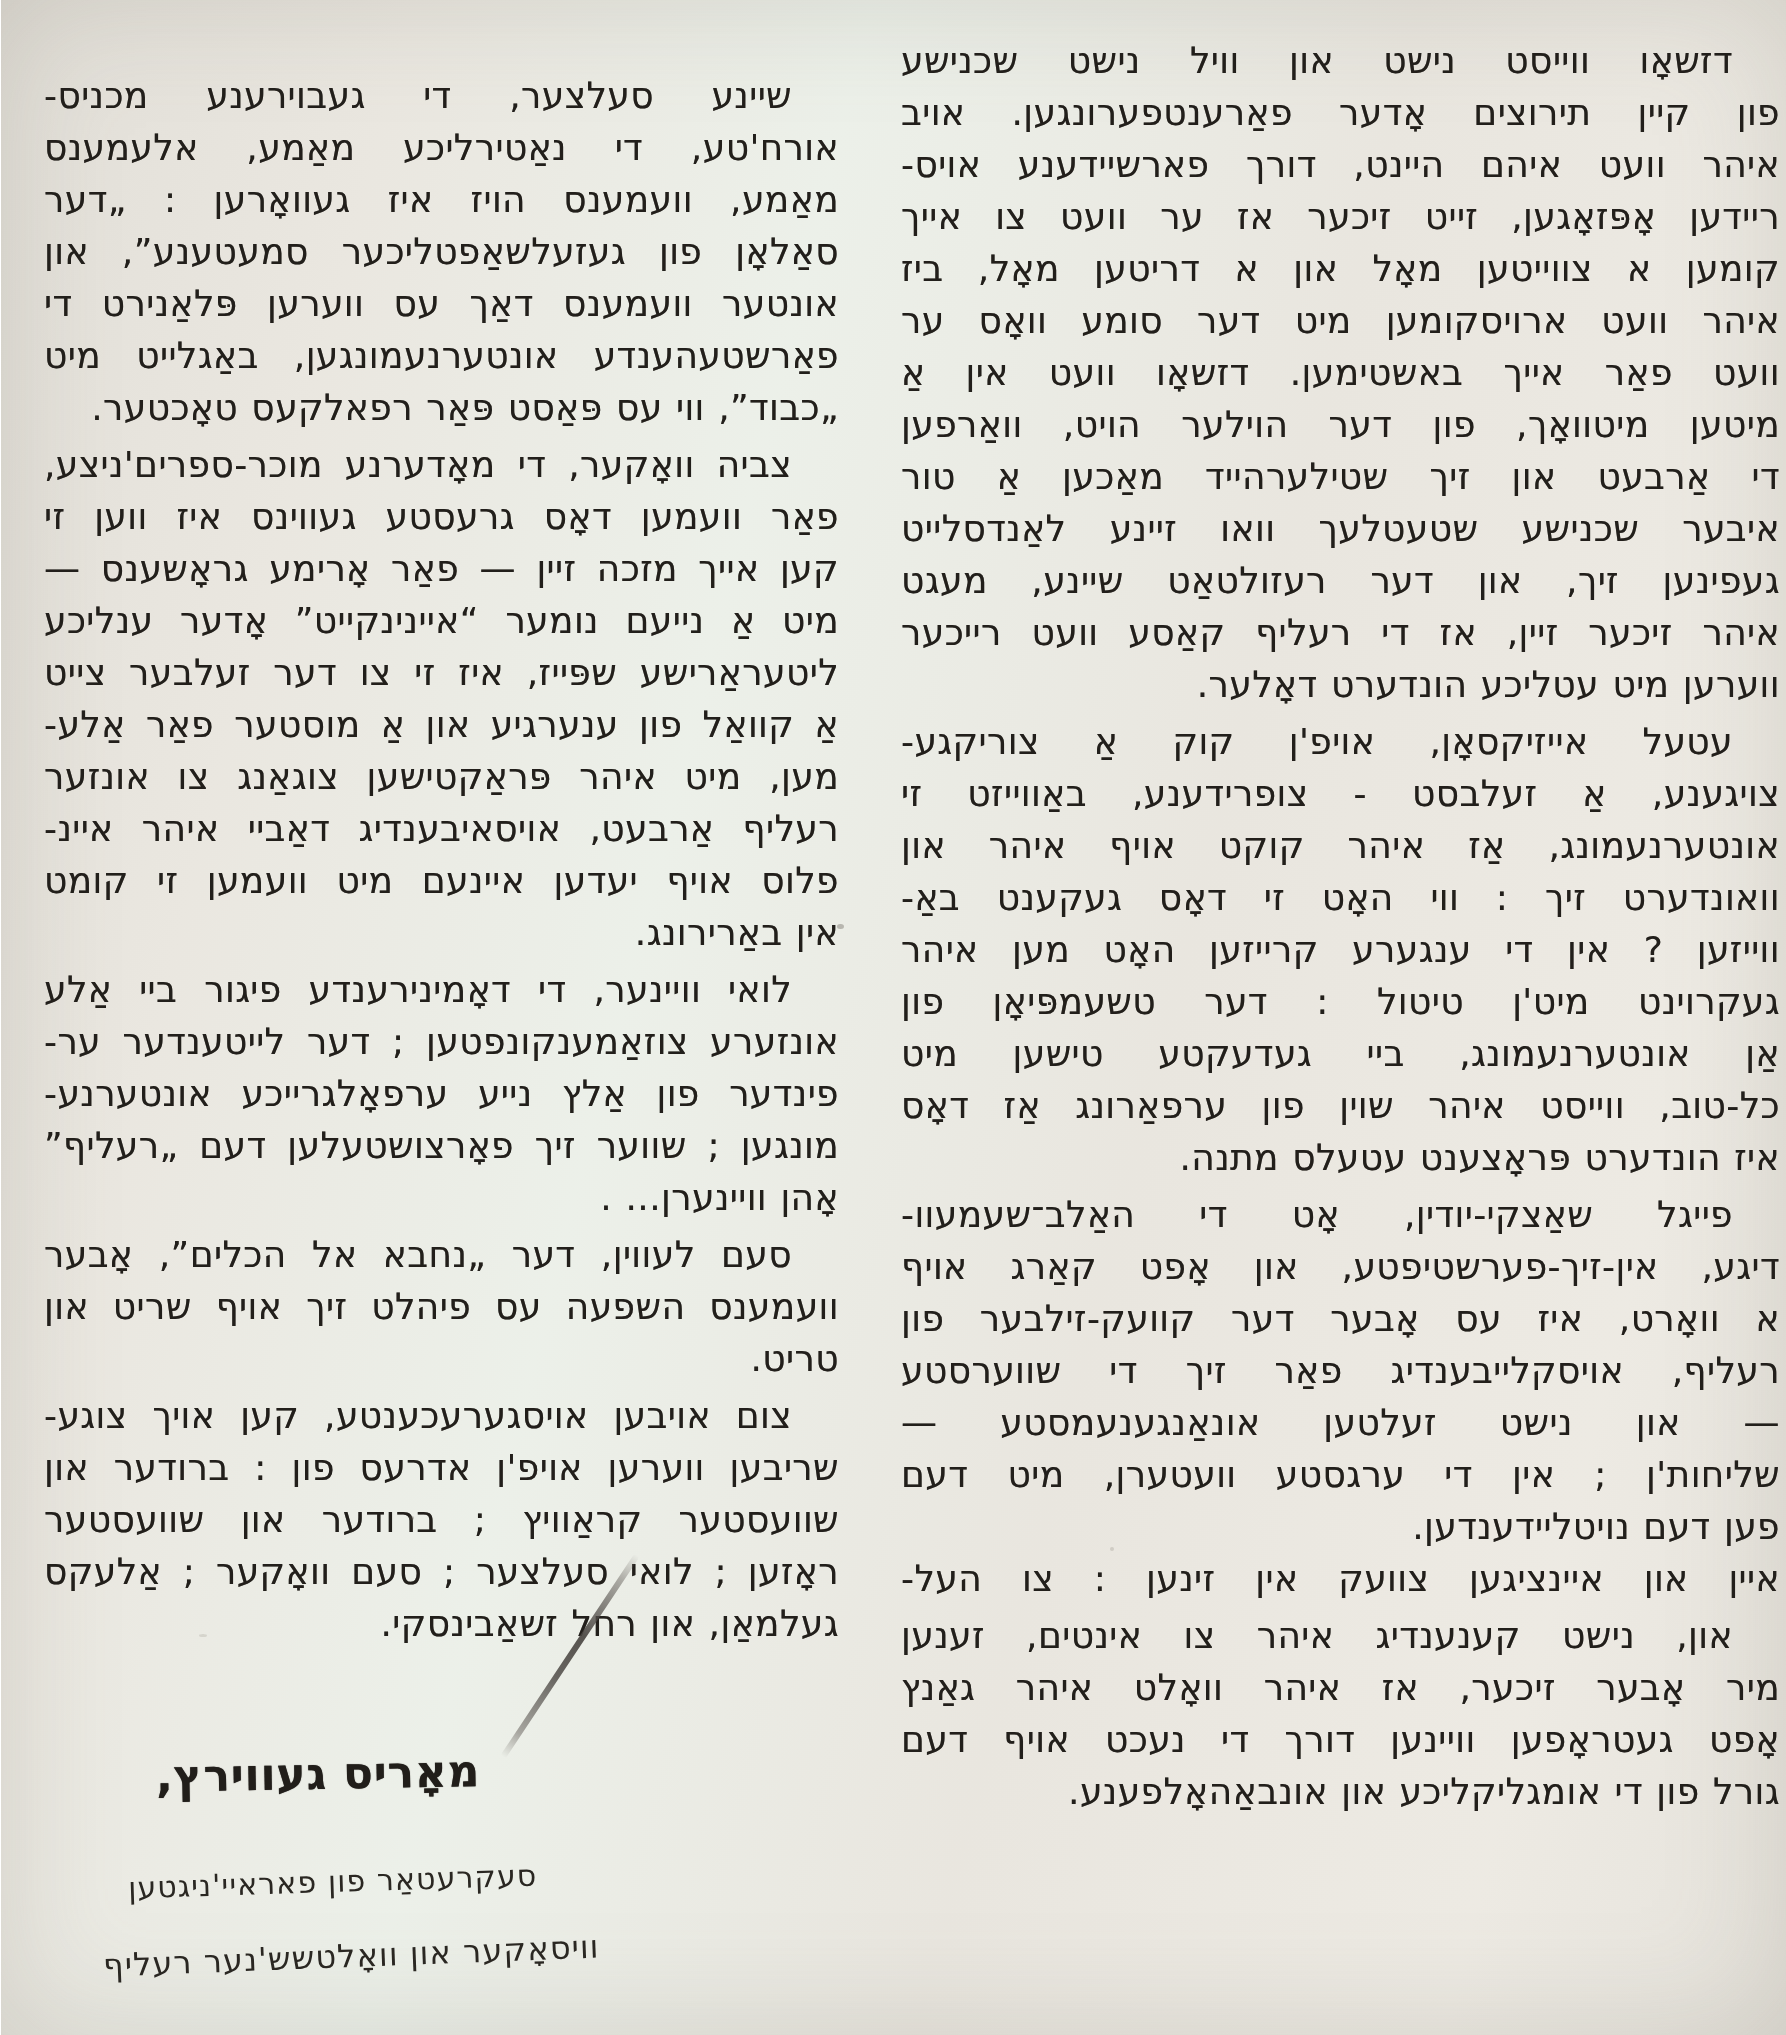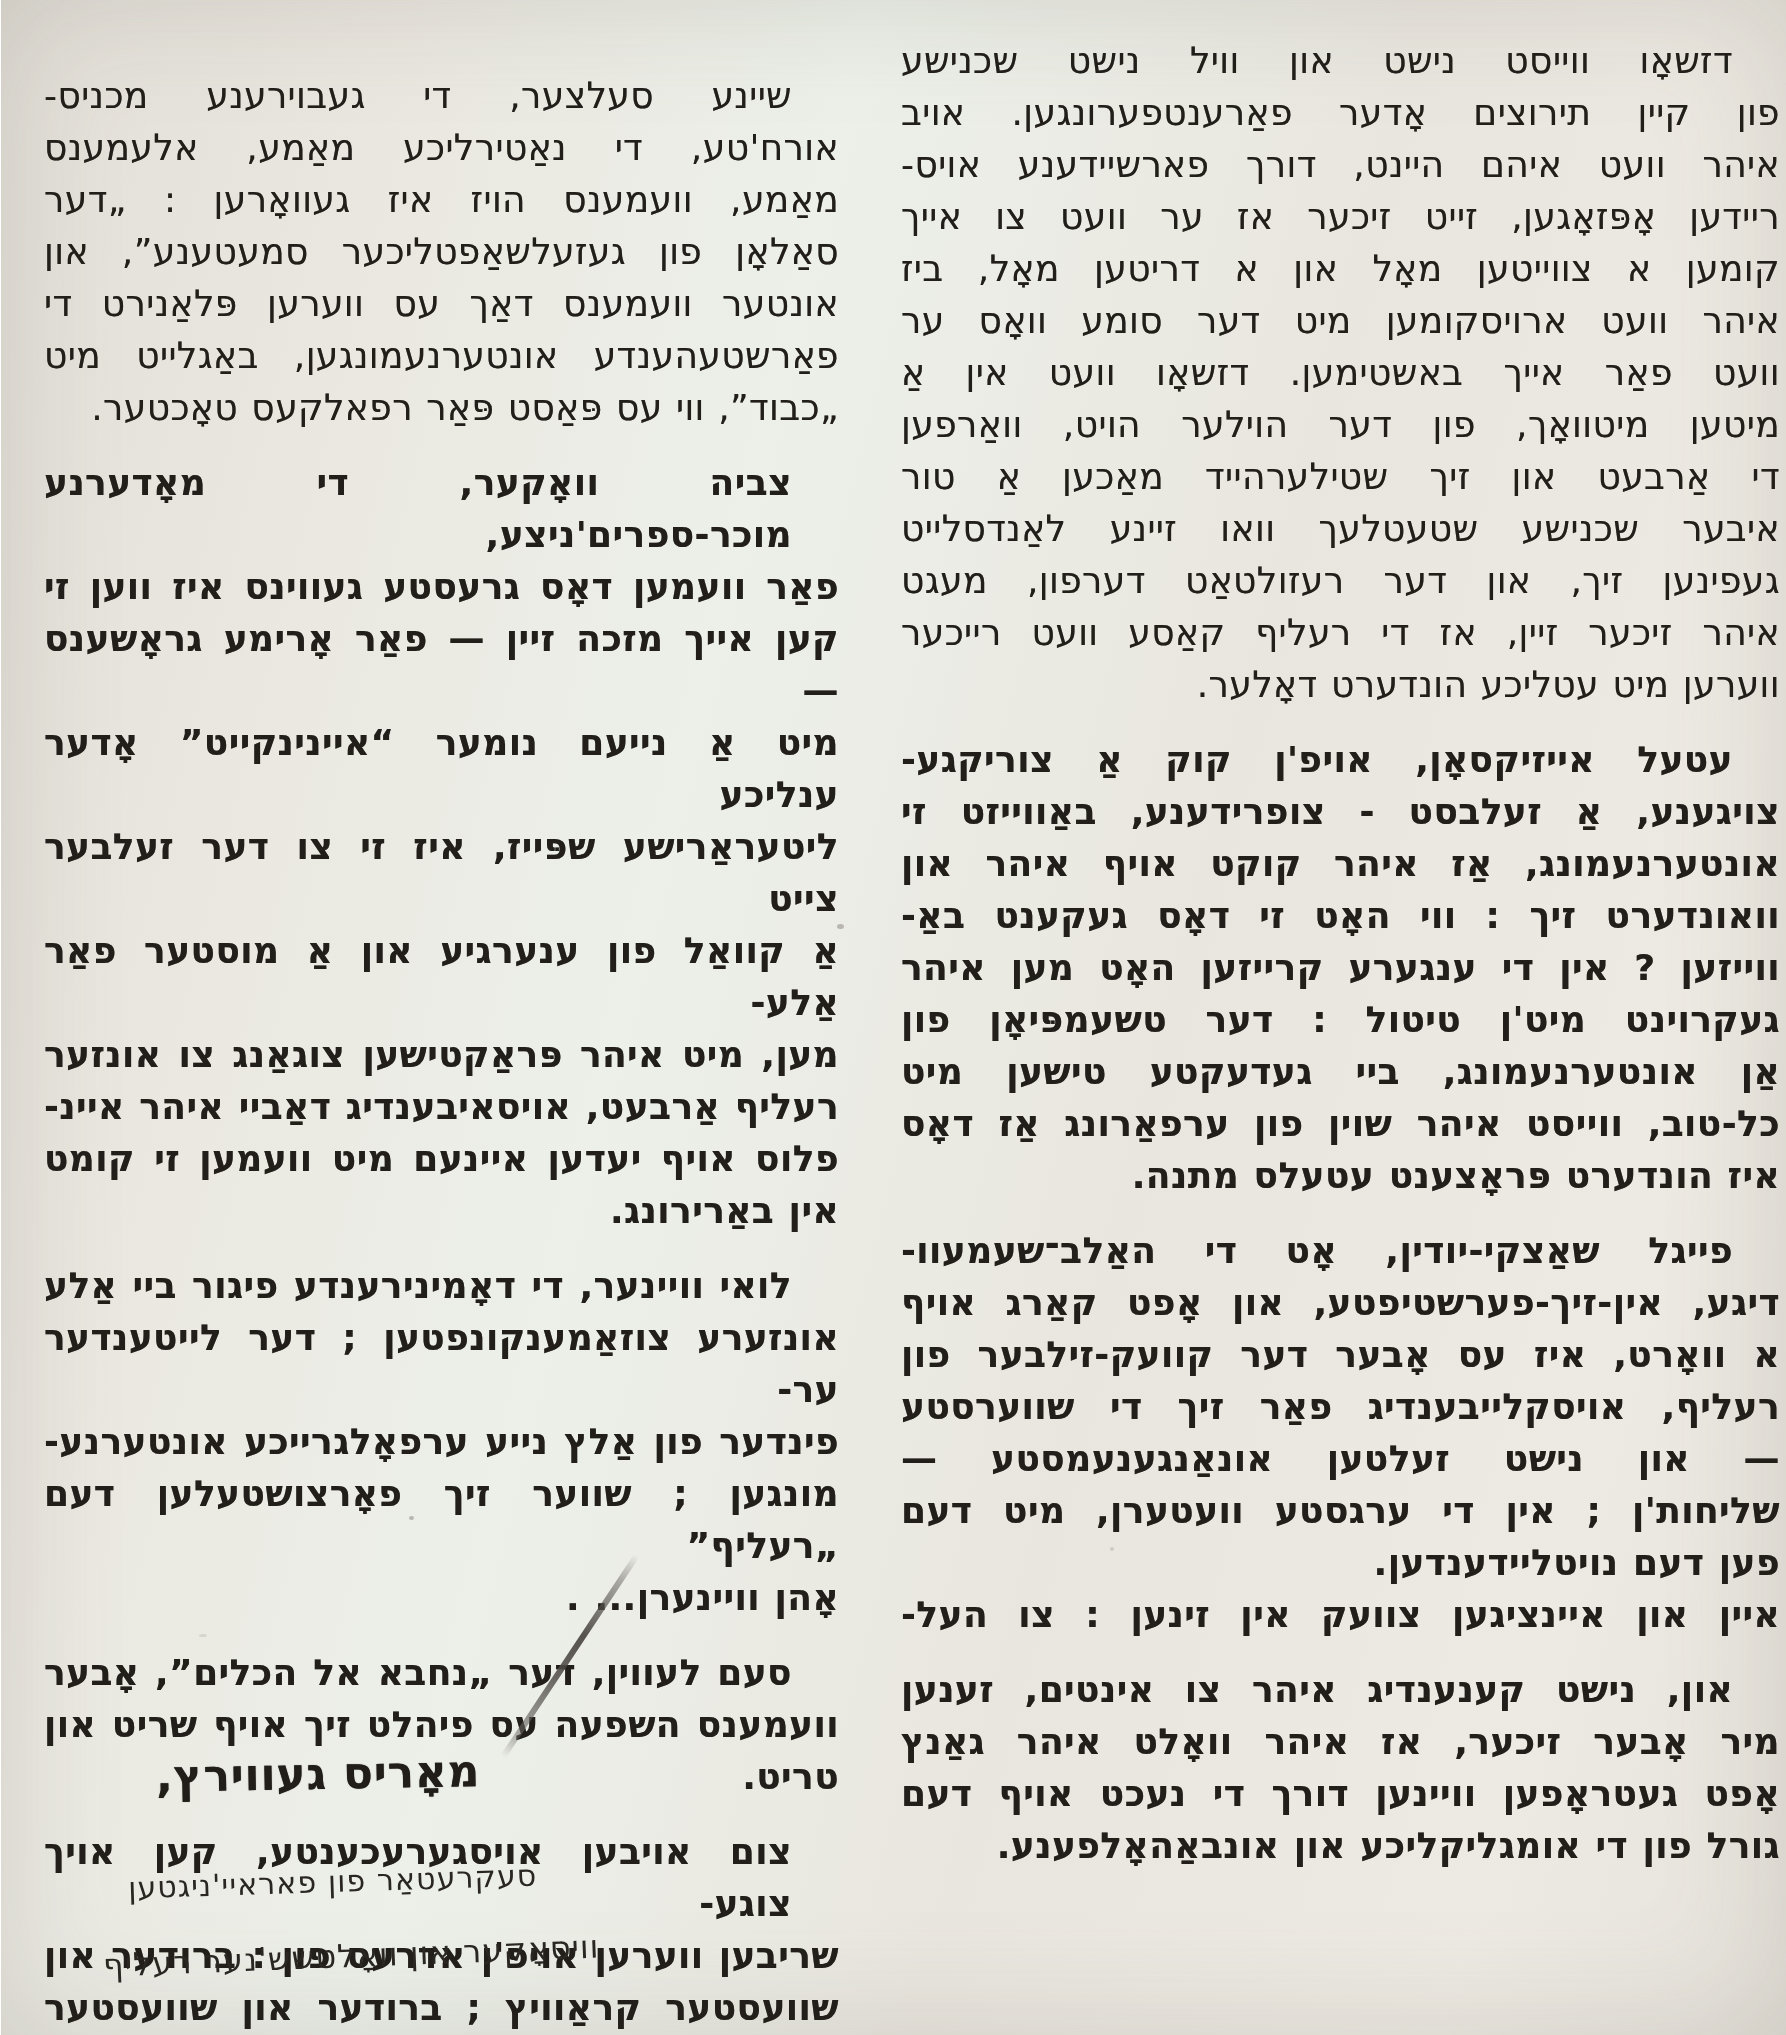--- a/index.html
+++ b/index.html
@@ -13,21 +13,21 @@
   }
   .page{
     position:absolute;inset:0;
     direction:rtl;
     box-shadow:inset 0 0 122px rgba(120,112,98,.22);
   }
   .column{position:absolute;}
   .col-right{top:35px;left:901px;width:879px;}
   .col-left{top:70px;left:44px;width:795px;}
   .para{margin:0;}
-  .para + .para{margin-top:23px;font-weight:bold;}
+  .para + .para{margin-top:5px;}
   .line{
     font-size:36px;
     line-height:52px;
     text-align:justify;
     text-align-last:justify;
     letter-spacing:0.4px;
     word-spacing:1.5px;
     color:#221f1b;
     text-shadow:0 0 0.5px rgba(30,25,20,.55);
   }
@@ -129,21 +129,21 @@
         <div class="line first">דזשאָו ווייסט נישט און וויל נישט שכנישע</div>
         <div class="line">פון קיין תירוצים אָדער פאַרענטפערונגען. אויב</div>
         <div class="line">איהר וועט איהם היינט, דורך פארשיידענע אויס-</div>
         <div class="line">ריידען אָפּזאָגען, זייט זיכער אז ער וועט צו אייך</div>
         <div class="line">קומען א צווייטען מאָל און א דריטען מאָל, ביז</div>
         <div class="line">איהר וועט ארויסקומען מיט דער סומע וואָס ער</div>
         <div class="line">וועט פאַר אייך באשטימען. דזשאָו וועט אין אַ</div>
         <div class="line">מיטען מיטוואָך, פון דער הוילער הויט, וואַרפען</div>
         <div class="line">די אַרבעט און זיך שטילערהייד מאַכען אַ טור</div>
         <div class="line">איבער שכנישע שטעטלעך וואו זיינע לאַנדסלייט</div>
-        <div class="line">געפינען זיך, און דער רעזולטאַט דערפון, מעגט</div>
+        <div class="line">געפינען זיך, און דער רעזולטאַט שיינע, מעגט</div>
         <div class="line">איהר זיכער זיין, אז די רעליף קאַסע וועט רייכער</div>
         <div class="line last">ווערען מיט עטליכע הונדערט דאָלער.</div>
       </div>
       <div class="para">
         <div class="line first">עטעל אייזיקסאָן, אויפ'ן קוק אַ צוריקגע-</div>
         <div class="line">צויגענע, אַ זעלבסט - צופרידענע, באַווייזט זי</div>
         <div class="line">אונטערנעמונג, אַז איהר קוקט אויף איהר און</div>
         <div class="line">וואונדערט זיך : ווי האָט זי דאָס געקענט באַ-</div>
         <div class="line">ווייזען ? אין די ענגערע קרייזען האָט מען איהר</div>
         <div class="line">געקרוינט מיט'ן טיטול : דער טשעמפּיאָן פון</div>

